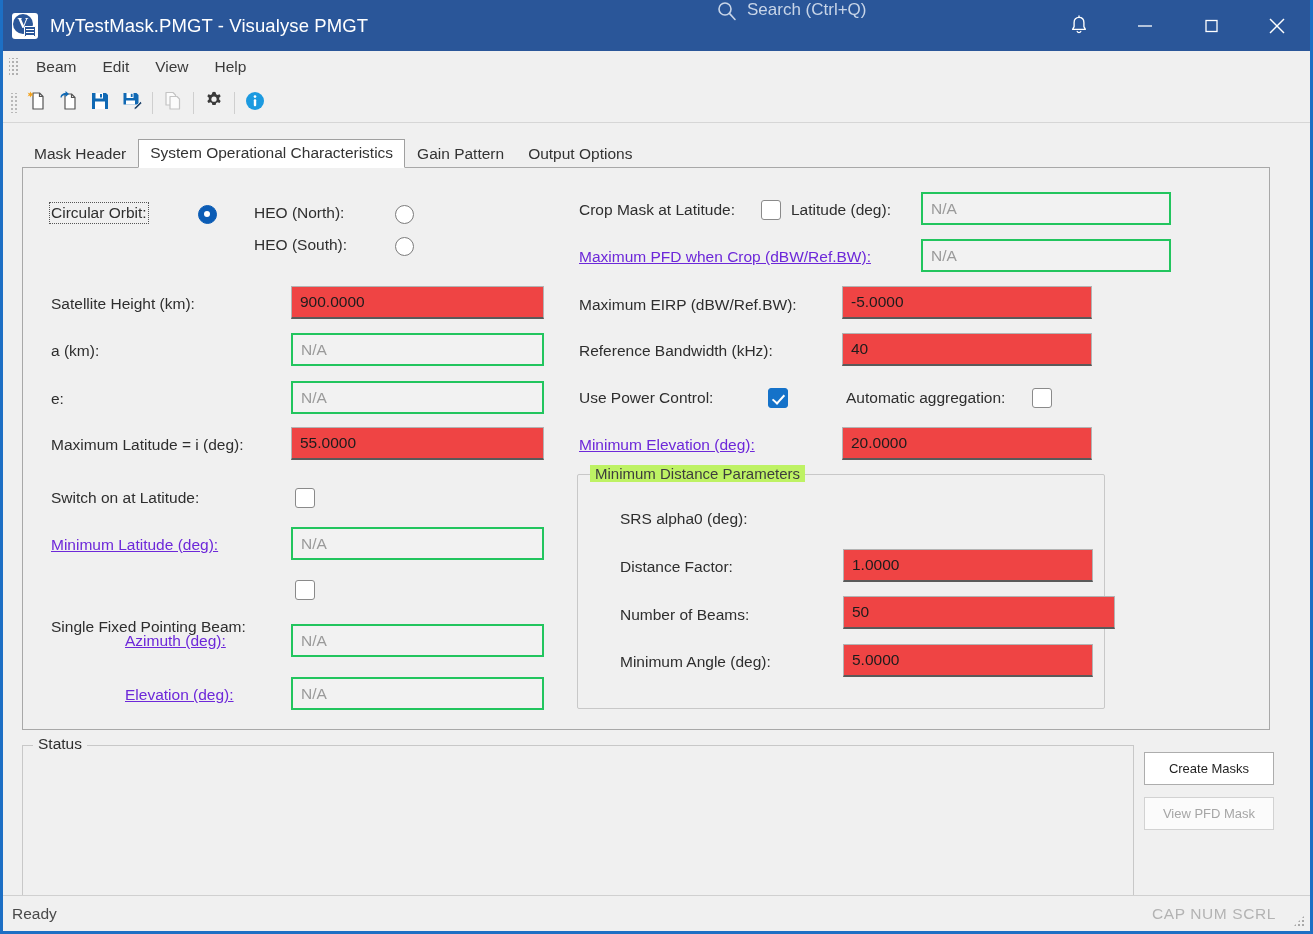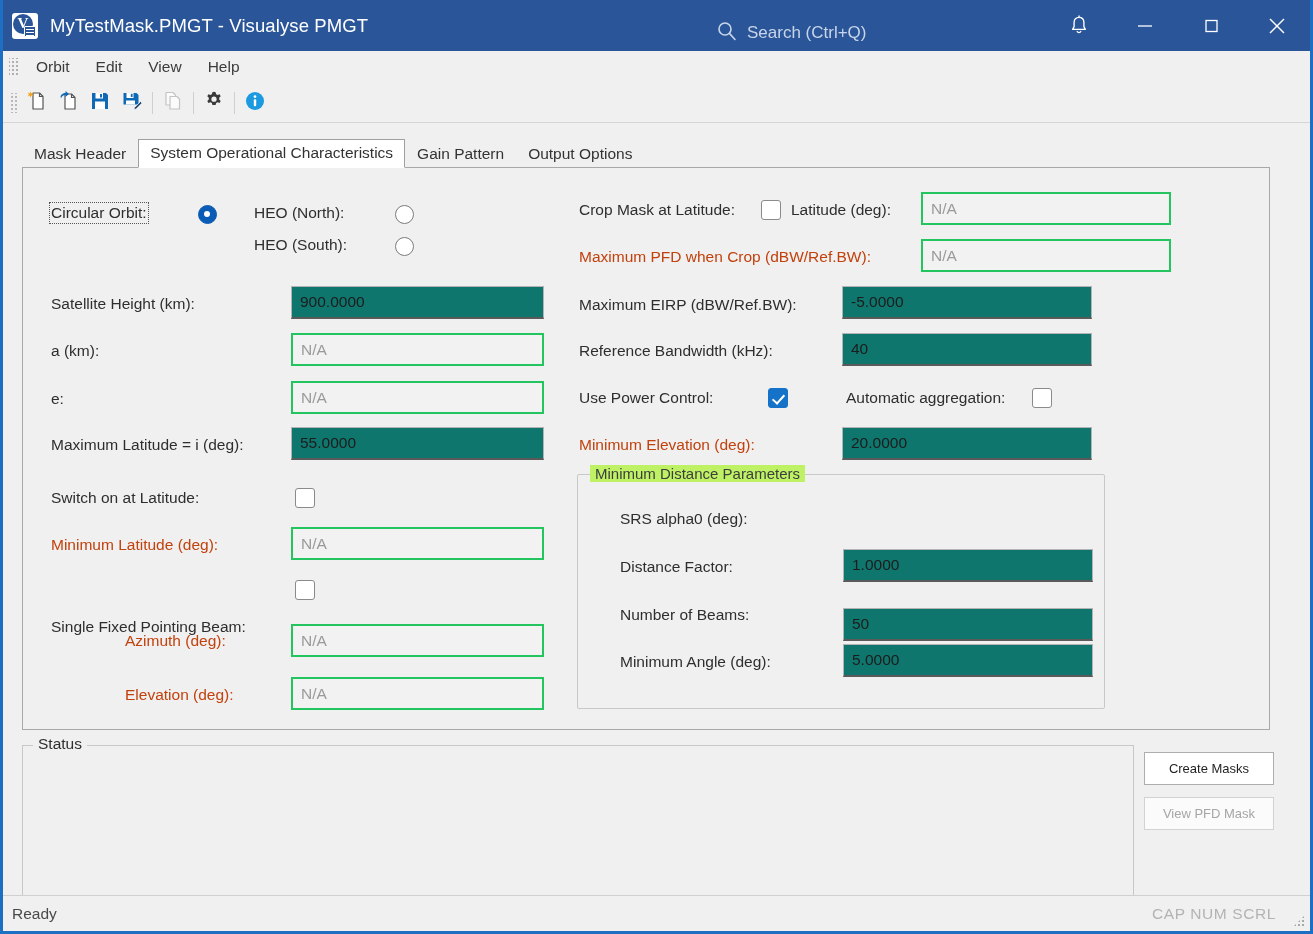--- a/index.html
+++ b/index.html
@@ -70,21 +70,21 @@
   #title-text {
     color: #ffffff;
     font-size: 18.5px;
     letter-spacing: 0.1px;
     white-space: nowrap;
   }
 
   #search-area {
     position: absolute;
     left: 713px; top: 0; height: 66px;
-    display: flex; align-items: center;
+    display: flex; 
   }
   #search-icon { margin-right: 9px; display: block; }
   #search-placeholder {
     color: #c8d5e8;
     font-size: 17px;
     white-space: nowrap;
   }
 
   #win-buttons {
     position: absolute;
@@ -183,30 +183,30 @@
     background: #f0f0f0;
     border: 1px solid #a8a8a8;
   }
 
   .form-label {
     position: absolute;
     font-size: 15.5px;
     color: #2e2e2e;
     white-space: nowrap;
   }
-  .form-label.disabled { color: #c2410c; }
+  .form-label.disabled { color: #6d28d9; text-decoration: underline; }
   .form-label.focus-rect {
     outline: 1px dotted #555555;
     outline-offset: 1px;
   }
 
   .field {
     position: absolute;
     height: 33px;
-    background: #0f766e;
+    background: #ef4444;
     border: 1px solid #b3b3b3;
     border-bottom: 2px solid #5a5a5a;
     font-size: 15.5px;
     color: #1c1c1c;
     padding: 0 8px;
     line-height: 30px;
     white-space: nowrap;
     overflow: hidden;
   }
   .field.disabled {
@@ -392,21 +392,21 @@
             <line x1="5" y1="5" x2="19" y2="19" stroke="#ffffff" stroke-width="1.4"></line>
             <line x1="19" y1="5" x2="5" y2="19" stroke="#ffffff" stroke-width="1.4"></line>
           </svg>
         </span>
       </div>
     </div>
   </div>
 
   <div id="menubar">
     <div id="menu-grip"></div>
-    <div class="menu-item">Orbit</div>
+    <div class="menu-item">Beam</div>
     <div class="menu-item">Edit</div>
     <div class="menu-item">View</div>
     <div class="menu-item">Help</div>
   </div>
 
   <div id="toolbar">
     <div id="tool-grip"></div>
 
     <div class="tool-btn">
       <span>
@@ -556,21 +556,21 @@
 
     <div class="groupbox" style="left:554px; top:306px; width:528px; height:235px;">
       <div class="gb-title">Minimum Distance Parameters</div>
 
       <div class="form-label" style="left:42px; top:35px;">SRS alpha0 (deg):</div>
 
       <div class="form-label" style="left:42px; top:83px;">Distance Factor:</div>
       <div class="field" style="left:265px; top:74px; width:250px;">1.0000</div>
 
       <div class="form-label" style="left:42px; top:131px;">Number of Beams:</div>
-      <div class="field" style="left:265px; top:133px; width:250px;">50</div>
+      <div class="field" style="left:265px; top:121px; width:272px;">50</div>
 
       <div class="form-label" style="left:42px; top:178px;">Minimum Angle (deg):</div>
       <div class="field" style="left:265px; top:169px; width:250px;">5.0000</div>
     </div>
 
   </div>
 
   <div id="status-group">
     <div class="gb-title">Status</div>
     <div style="position:absolute; left:6px; top:10px; right:6px; bottom:6px; font-size:15px; color:#333; white-space:pre-wrap;"></div>

